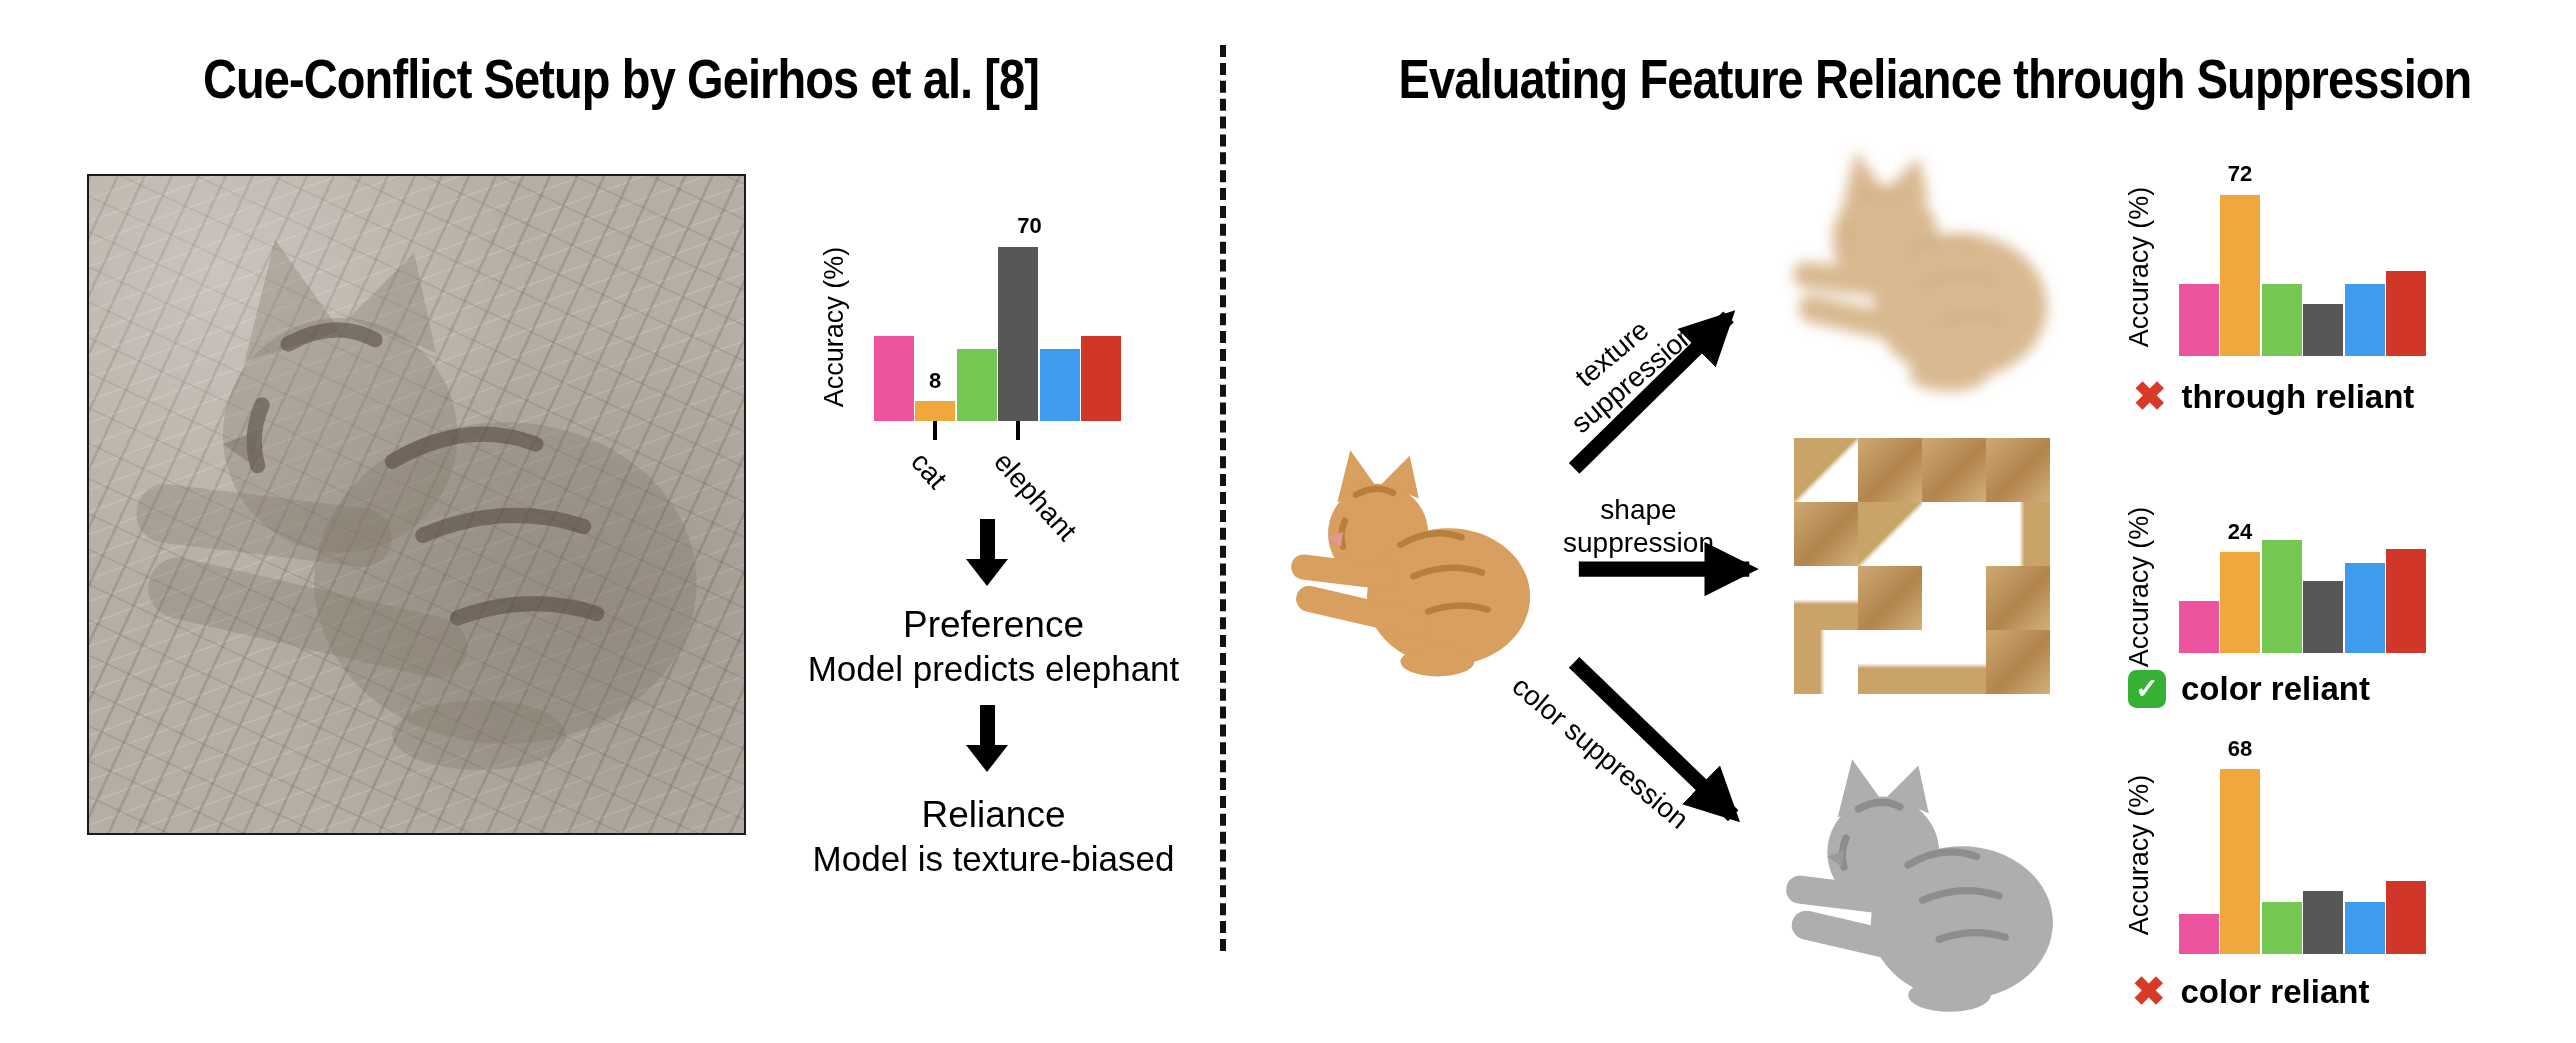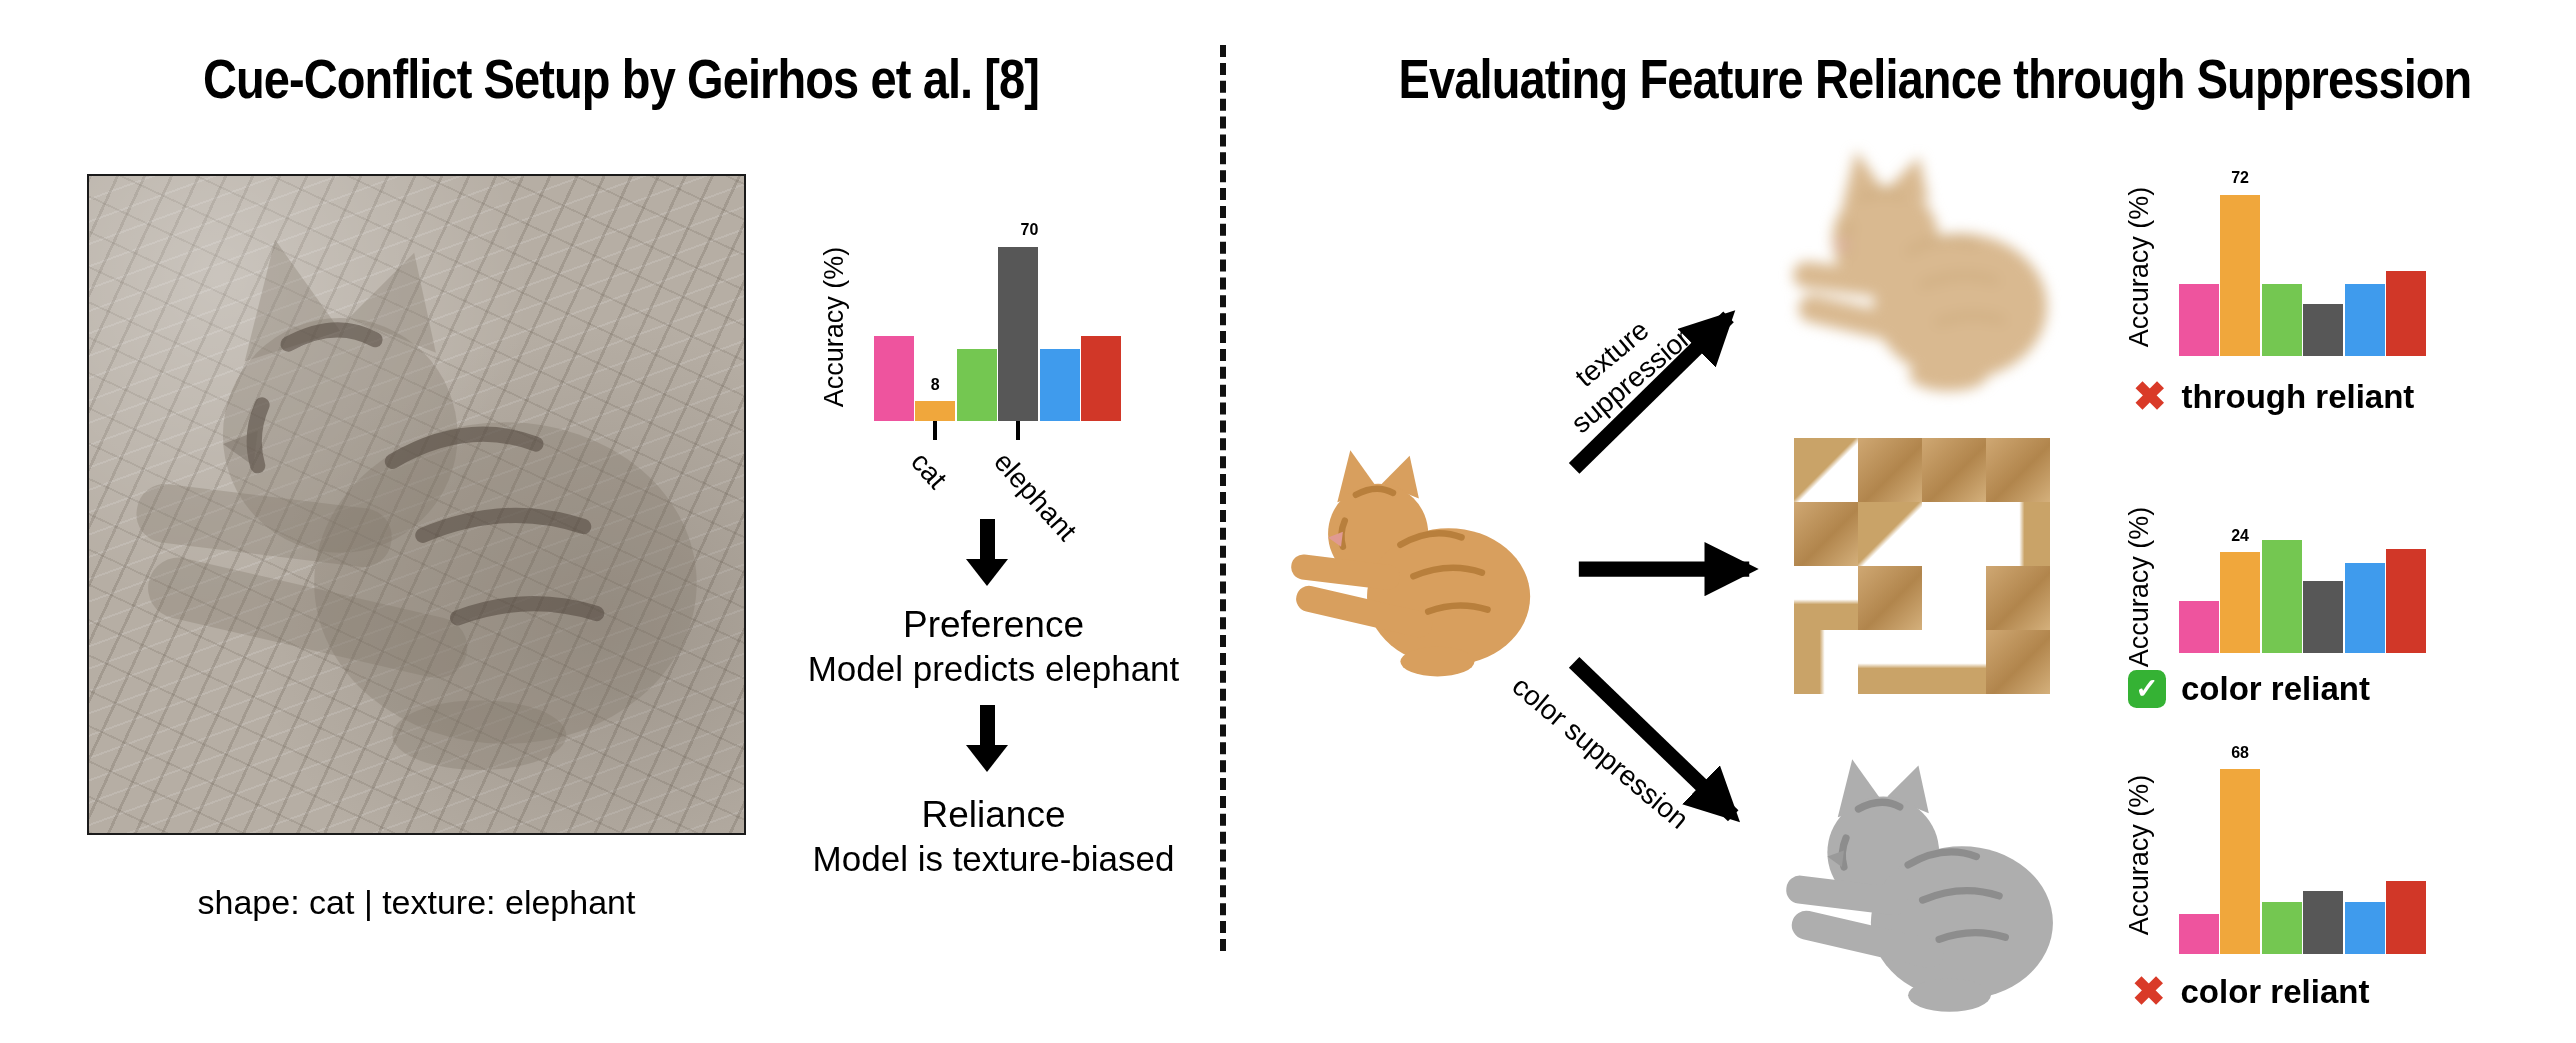--- a/index.html
+++ b/index.html
@@ -34,21 +34,21 @@
       repeating-linear-gradient(115deg, rgba(92,82,70,.22) 0 2.8px, transparent 2.8px 24.5px),
       repeating-linear-gradient(25deg,  rgba(92,82,70,.16) 0 1.9px, transparent 1.9px 32px),
       repeating-linear-gradient(160deg, rgba(255,255,255,.13) 0 1.9px, transparent 1.9px 21px);
   }
   .cue-image svg{position:absolute;left:47px;top:42px;width:565px;height:565px;}
   .caption{position:absolute;left:87px;top:883px;width:659px;text-align:center;font-size:34px;}
 
   
   .chart{position:absolute;}
   .bar{position:absolute;bottom:0;}
-  .barlab{position:absolute;text-align:center;font-weight:bold;font-size:16px;}
+  .barlab{position:absolute;text-align:center;font-weight:bold;font-size:22px;}
   .ylab{
     position:absolute;left:-40px;top:50%;transform:translate(-50%,-50%) rotate(-90deg);
     white-space:nowrap;font-size:27px;
   }
   .tick{position:absolute;top:100%;width:3.8px;height:19px;background:#000;}
   .ticklab{
     position:absolute;top:calc(100% + 24.5px);transform:rotate(48deg);
     transform-origin:top left;font-size:28px;white-space:nowrap;
   }
 
@@ -127,21 +127,20 @@
   <h1 class="panel-title" id="left-title">Cue-Conflict Setup by Geirhos et al. [8]</h1>
   <h1 class="panel-title" id="right-title">Evaluating Feature Reliance through Suppression</h1>
 
   <div class="divider"></div>
 
   <div class="cue-image">
     <svg class="cat-ghost" viewBox="0 0 260 260">
         <use href="#catshape"></use>
       </svg>
   </div>
-  <div class="caption">shape: cat | texture: elephant</div>
 
   <div class="chart" style="left:874px;top:233px;width:250px;height:188px">
       <div class="ylab">Accuracy (%)</div>
       <div class="bar" style="left: 0px; width: 40px; height: 85px; background: rgb(238, 84, 158);"></div>
       <div class="bar" style="left: 41px; width: 40px; height: 20px; background: rgb(240, 167, 60);"></div>
       <div class="barlab" style="left: 22.6px; bottom: 27px; width: 77px;">8</div>
       <div class="tick" style="left: 59px;"></div>
       <div class="ticklab" style="left: 54px;">cat</div>
       <div class="bar" style="left: 83px; width: 40px; height: 72px; background: rgb(116, 199, 81);"></div>
       <div class="bar" style="left: 124px; width: 40px; height: 174px; background: rgb(87, 87, 87);"></div>
@@ -168,20 +167,21 @@
       <marker id="ah" viewBox="0 0 4 4" markerWidth="3.6" markerHeight="3.6" refX="3.3" refY="2" orient="auto" markerUnits="strokeWidth">
         <path d="M0,0 L4,2 L0,4 Z" fill="#000"></path>
       </marker>
     </defs>
     <line x1="32" y1="217" x2="196" y2="56" stroke="#000" stroke-width="16" marker-end="url(#ah)"></line>
     <line x1="37" y1="324" x2="218" y2="324" stroke="#000" stroke-width="16" marker-end="url(#ah)"></line>
     <line x1="32" y1="423" x2="201" y2="586" stroke="#000" stroke-width="16" marker-end="url(#ah)"></line>
   </svg>
 
   <div class="alabel rot-neg" style="left:1505px;top:333px">texture suppression</div>
+  <div class="alabel" style="left:1521px;top:493px">shape suppression</div>
   <div class="alabel rot-pos" style="left:1483px;top:736px">color suppression</div>
 
   <svg class="abs cat-blur" viewBox="0 0 260 260" style="left:1789px;top:141px;width:264px;height:256px">
       <use href="#catshape"></use>
     </svg>
   <div class="patch-grid" id="patch-grid">
       <div class="c-d"></div>
       <div class="c-f"></div>
       <div class="c-f"></div>
       <div class="c-f"></div>

